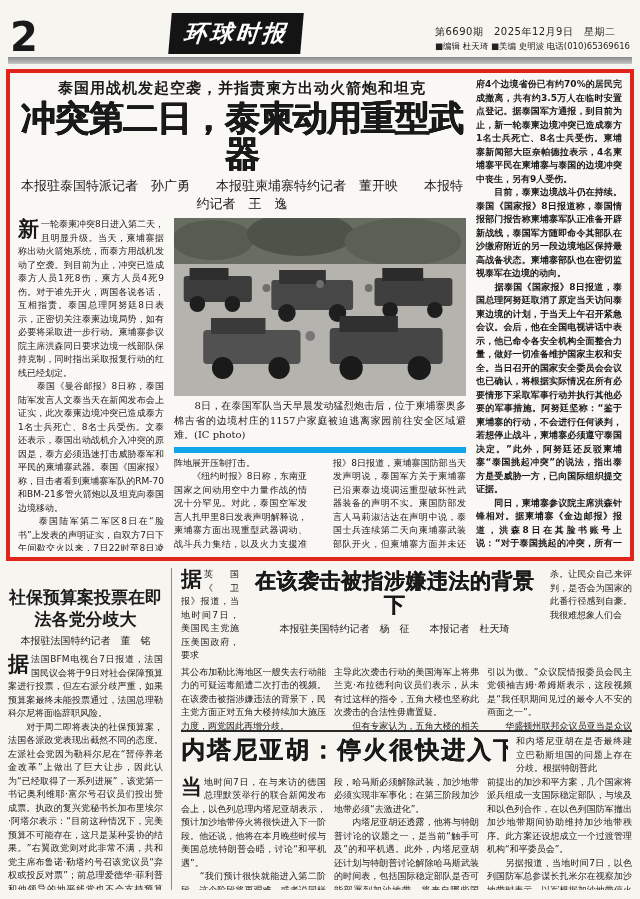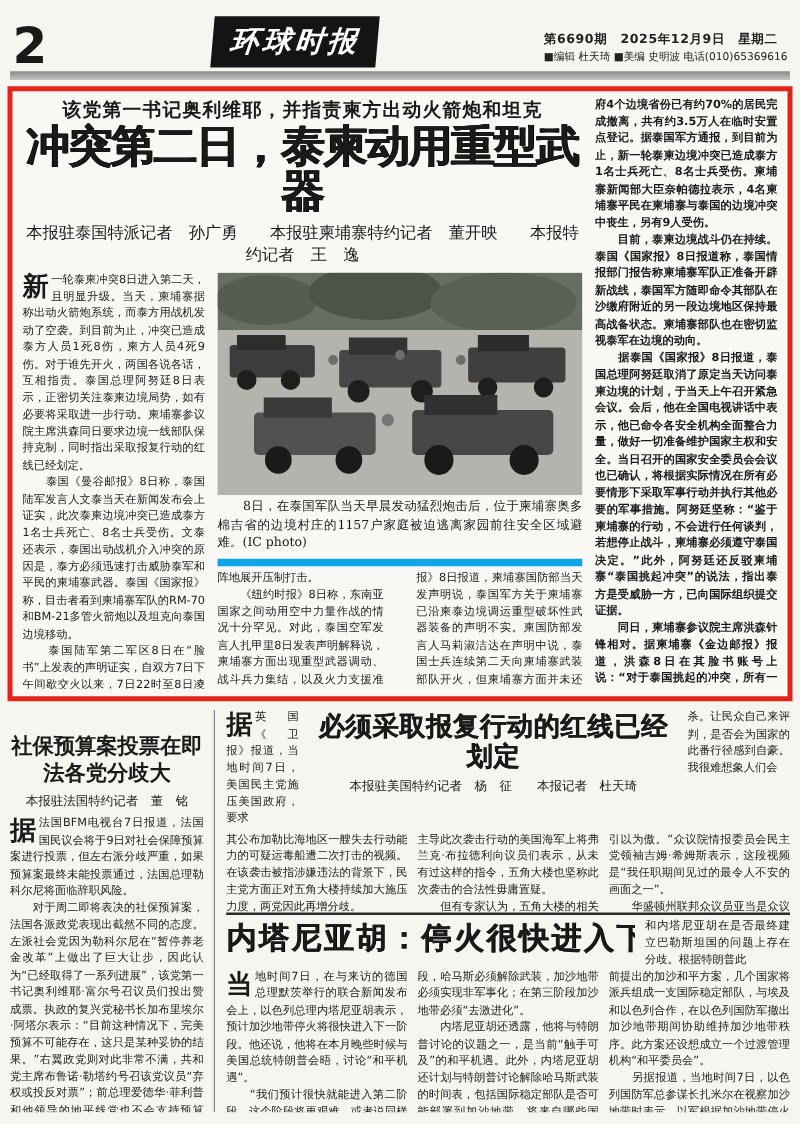--- a/index.html
+++ b/index.html
@@ -7,21 +7,21 @@
         font-family:"DejaVu Sans",sans-serif;box-sizing:border-box;}
   
   .header{display:flex;justify-content:space-between;align-items:flex-end;
           padding:8px 10px 0 10px;height:46px;}
   .brand-left{display:flex;align-items:flex-end;gap:3px;}
   .page-num{font-size:40px;font-weight:900;line-height:0.85;letter-spacing:-1px;}
   .section-title{font-size:21px;font-weight:900;letter-spacing:3px;padding-bottom:3px;}
   .masthead{background:#141414;color:#fff;padding:5px 14px;font-size:23px;font-weight:900;
             font-style:italic;letter-spacing:3px;transform:skewX(-5deg);white-space:nowrap;}
   .header-info{font-size:8.5px;line-height:1.6;color:#222;min-width:170px;}
-  .issue-line{font-size:10px;font-weight:700;letter-spacing:0.5px;}
+  .issue-line{font-size:10px;font-weight:400;letter-spacing:0.5px;}
   .gray-bar{height:7px;background:linear-gradient(180deg,#898989,#c6c6c6);margin:3px 8px 0 8px;}
   
   .lead-box{margin:5px 6px 0 6px;border:4px solid #e2251b;background:#faf8f4;
             padding:5px 8px 6px 8px;height:492px;box-sizing:border-box;overflow:hidden;}
   .lead-flex{display:flex;gap:10px;height:100%;}
   .lead-left{flex:1;display:flex;flex-direction:column;min-width:0;}
   .kicker{text-align:center;font-size:15px;font-weight:900;letter-spacing:1px;margin:1px 0 3px;}
   .headline{text-align:center;font-size:35px;font-weight:700;line-height:1.02;margin:0 0 5px;
             letter-spacing:-1px;text-shadow:0.6px 0 0 #000,-0.6px 0 0 #000;}
   .byline{text-align:center;font-size:13px;font-family:"DejaVu Serif",serif;margin-bottom:5px;}
@@ -75,21 +75,21 @@
     <div class="header-info">
       <div class="issue-line">第6690期　2025年12月9日　星期二</div>
       <div>■编辑 杜天琦 ■美编 史明波 电话(010)65369616</div>
     </div>
   </div>
   <div class="gray-bar"></div>
 
   <div class="lead-box">
     <div class="lead-flex">
       <div class="lead-left">
-        <div class="kicker">该党第一书记奥利维耶，并指责柬方出动火箭炮和坦克</div>
+        <div class="kicker">泰国用战机发起空袭，并指责柬方出动火箭炮和坦克</div>
         <div class="headline">冲突第二日，泰柬动用重型武器</div>
         <div class="byline">本报驻泰国特派记者　孙广勇　　本报驻柬埔寨特约记者　董开映　　本报特约记者　王　逸</div>
         <div class="left-row">
           <div class="bodytext col-1">
             <span class="dropcap">新</span><span class="txt">一轮泰柬冲突8日进入第二天，且明显升级。当天，柬埔寨据称出动火箭炮系统，而泰方用战机发动了空袭。到目前为止，冲突已造成泰方人员1死8伤，柬方人员4死9伤。对于谁先开火，两国各说各话，互相指责。泰国总理阿努廷8日表示，正密切关注泰柬边境局势，如有必要将采取进一步行动。柬埔寨参议院主席洪森同日要求边境一线部队保持克制，同时指出采取报复行动的红线已经划定。
 　　泰国《曼谷邮报》8日称，泰国陆军发言人文泰当天在新闻发布会上证实，此次泰柬边境冲突已造成泰方1名士兵死亡、8名士兵受伤。文泰还表示，泰国出动战机介入冲突的原因是，泰方必须迅速打击威胁泰军和平民的柬埔寨武器。泰国《国家报》称，目击者看到柬埔寨军队的RM-70和BM-21多管火箭炮以及坦克向泰国边境移动。
 　　泰国陆军第二军区8日在“脸书”上发表的声明证实，自双方7日下午间歇交火以来，7日22时至8日凌晨，泰方侦测到柬方向边境地区部署火箭炮等火力支援武器，同时开始撤离边境地区柬埔寨平民。8日凌晨5时开始，柬埔寨士兵使用轻武器射击崇安玛地区的泰方部队，泰方则按照交战规则使用轻武器进行还击。上午8时，柬方使用BM-21火箭炮向泰国武里南府班瓜地区民居开火。泰方随即出动F-16战机，对柬埔寨鞍形通道、卡纳城、寺庙附近无线电塔三大目标及柬埔寨炮兵</span>
           </div>
           <div class="photo-zone">
             <div class="photo">
@@ -160,21 +160,21 @@
     </div>
 
     <div class="right-zone">
 
       <div class="us">
         <div class="us-header">
           <div class="bodytext us-intro">
             <span class="dropcap">据</span><span class="txt">英国《卫报》报道，当地时间7日，美国民主党施压美国政府，要求</span>
           </div>
           <div class="us-mid">
-            <div class="us-headline">必须采取报复行动的红线已经划定</div>
+            <div class="us-headline">在该袭击被指涉嫌违法的背景下</div>
             <div class="us-byline">本报驻美国特约记者　杨　征　　本报记者　杜天琦</div>
           </div>
           <div class="bodytext us-right-top"><span class="txt">杀。让民众自己来评判，是否会为国家的此番行径感到自豪。我很难想象人们会</span></div>
         </div>
         <div class="us-body">
           <div class="bodytext us-col"><span class="txt">其公布加勒比海地区一艘失去行动能力的可疑运毒船遭二次打击的视频。在该袭击被指涉嫌违法的背景下，民主党方面正对五角大楼持续加大施压力度，两党因此再增分歧。
 　　在今年9月初美军一次所谓“缉毒行动”中，美国国防部长赫格塞思要求军方对一艘已被导弹命中的“运毒船”进行二次打击，导致幸存者死亡。《卫报》称，当时两名幸存者已在船体残骸上苦苦支撑了一个小时。不仅如此，赫格塞思还放出“不留一个活口”这样的狠话，引发舆论哗然。但</span></div>
           <div class="bodytext us-col"><span class="txt">主导此次袭击行动的美国海军上将弗兰克·布拉德利向议员们表示，从未有过这样的指令，五角大楼也坚称此次袭击的合法性毋庸置疑。
 　　但有专家认为，五角大楼的相关辩护在法律层面站不住脚。“如果五角大楼和国防部长对自身所作所为问心无愧，那就把视频公之于众，让美国民众自己去看。”加利福尼亚州民主党参议员亚当·希夫7日在接受美国全国广播公司《与媒体见面》节目采访时如是说。“让美国民众看看，两个人或站或坐在倾覆的船体上，却被蓄意射</span></div>
           <div class="bodytext us-col"><span class="txt">引以为傲。”众议院情报委员会民主党领袖吉姆·希姆斯表示，这段视频是“我任职期间见过的最令人不安的画面之一”。

